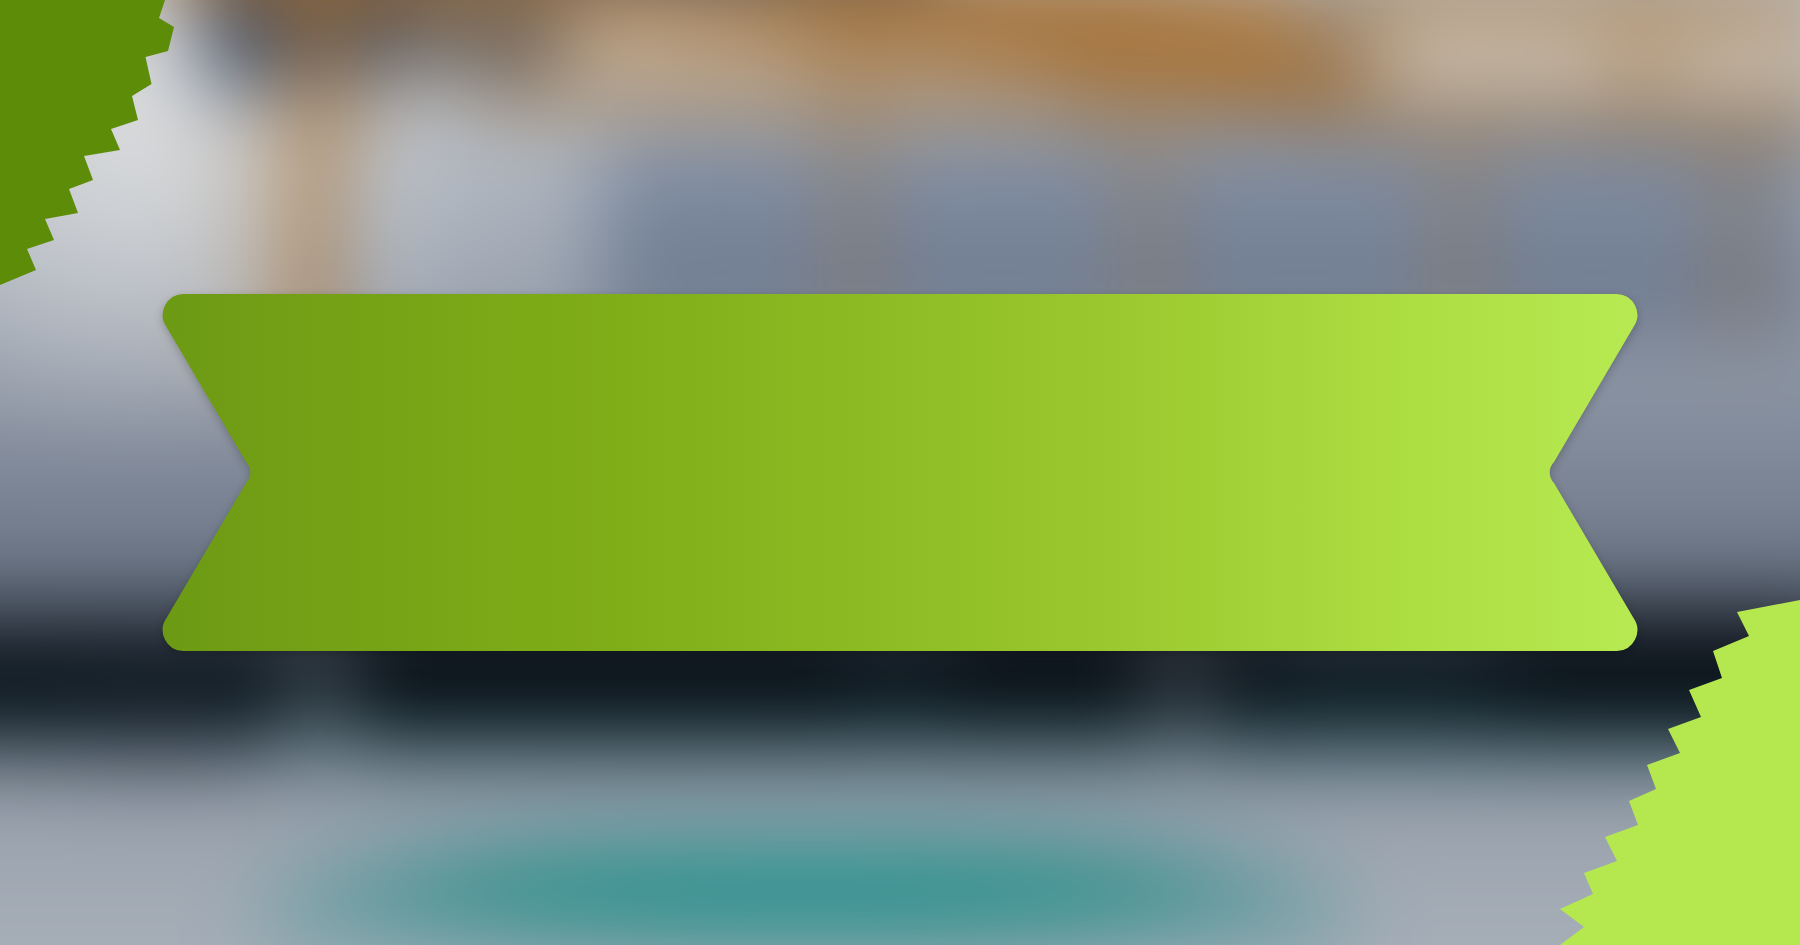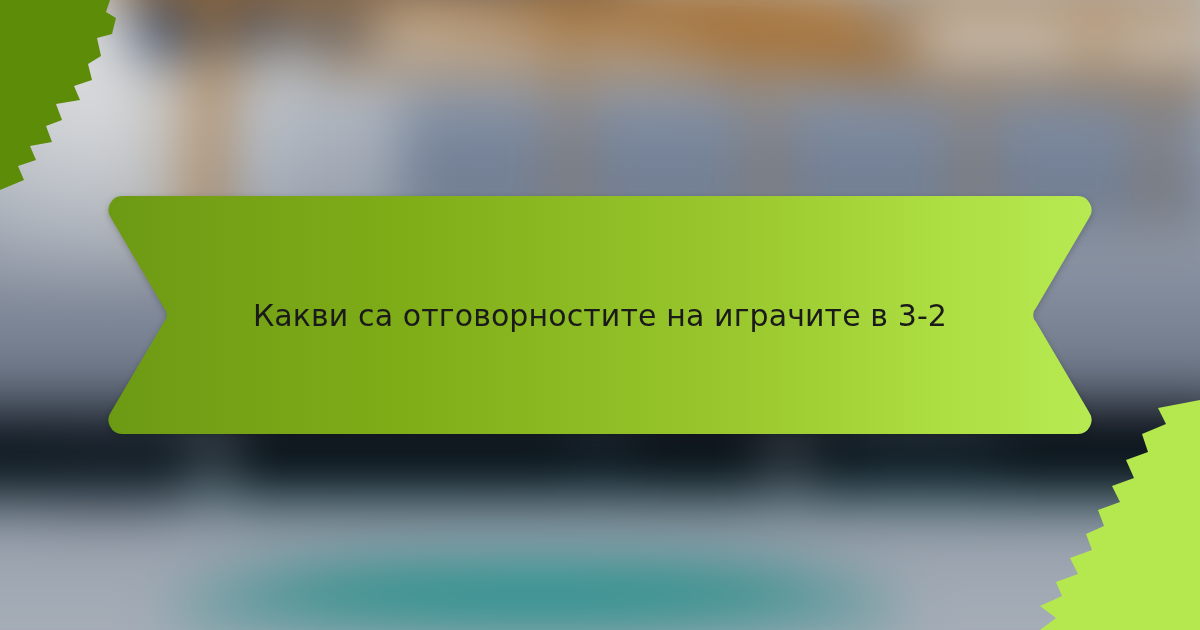--- a/index.html
+++ b/index.html
@@ -356,17 +356,16 @@
           <stop offset="0.85" stop-color="#adde42"></stop>
           <stop offset="1" stop-color="#b7ea52"></stop>
         </linearGradient>
       </defs>
       <path d="M14,0 H970 a14,14 0 0 1 11,22 L928,112 a10,10 0 0 0 0,14
                l53,90 a14,14 0 0 1 -11,22 H14 a14,14 0 0 1 -11,-22
                L56,126 a10,10 0 0 0 0,-14 L3,22 A14,14 0 0 1 14,0 Z" fill="url(#ribbonGrad)"></path>
     </svg>
 
     <div class="banner-text">
-      <span>Какви са отговорностите на играчите в 3-2</span>
     </div>
   </div>
 
 </div>
 
 </body></html>

